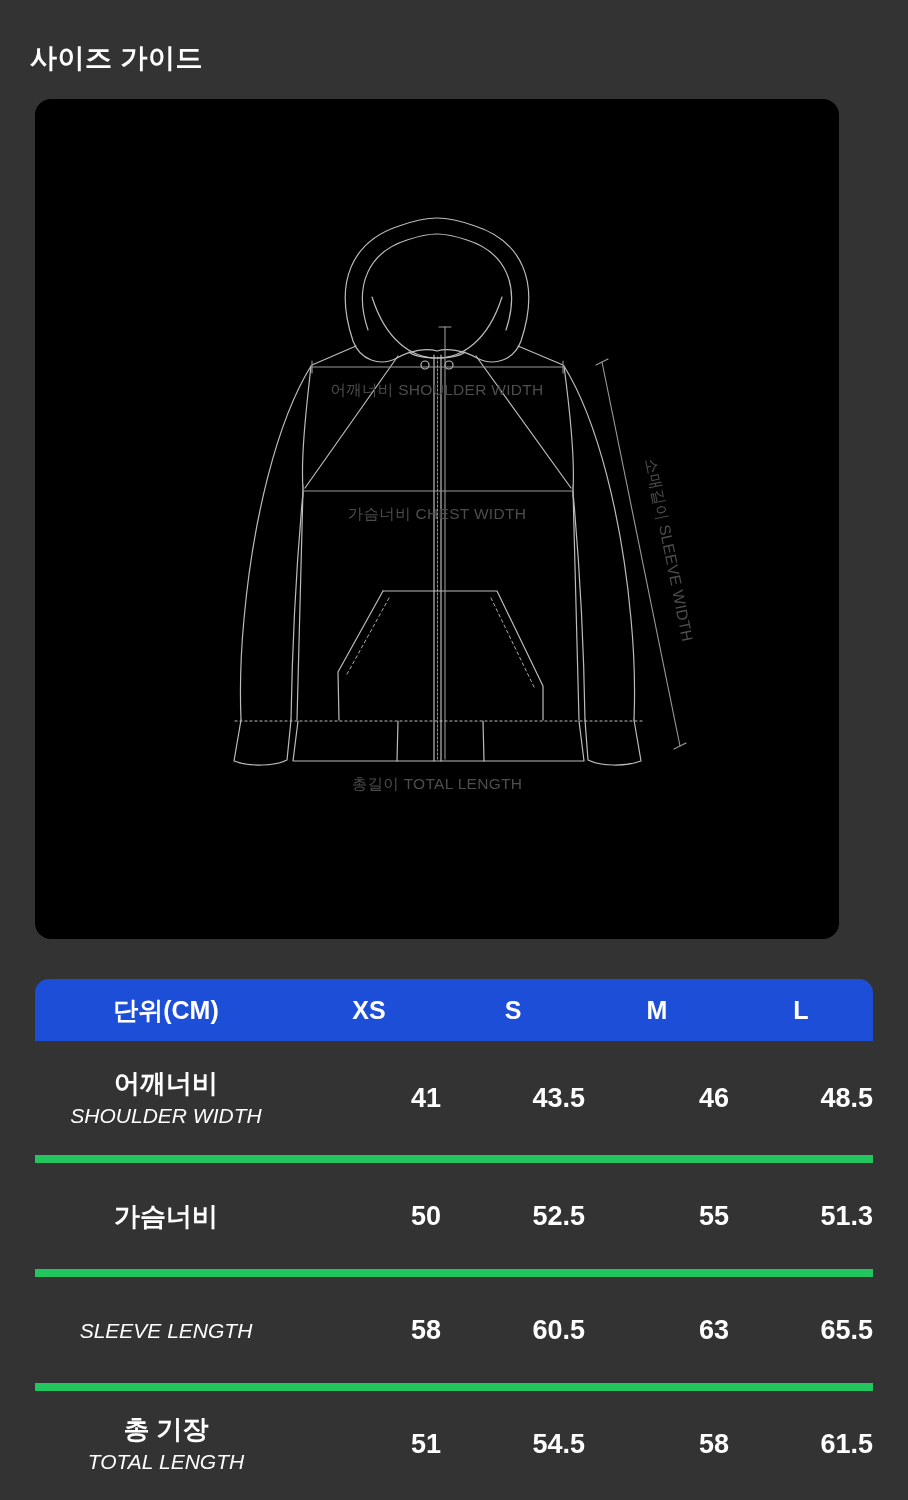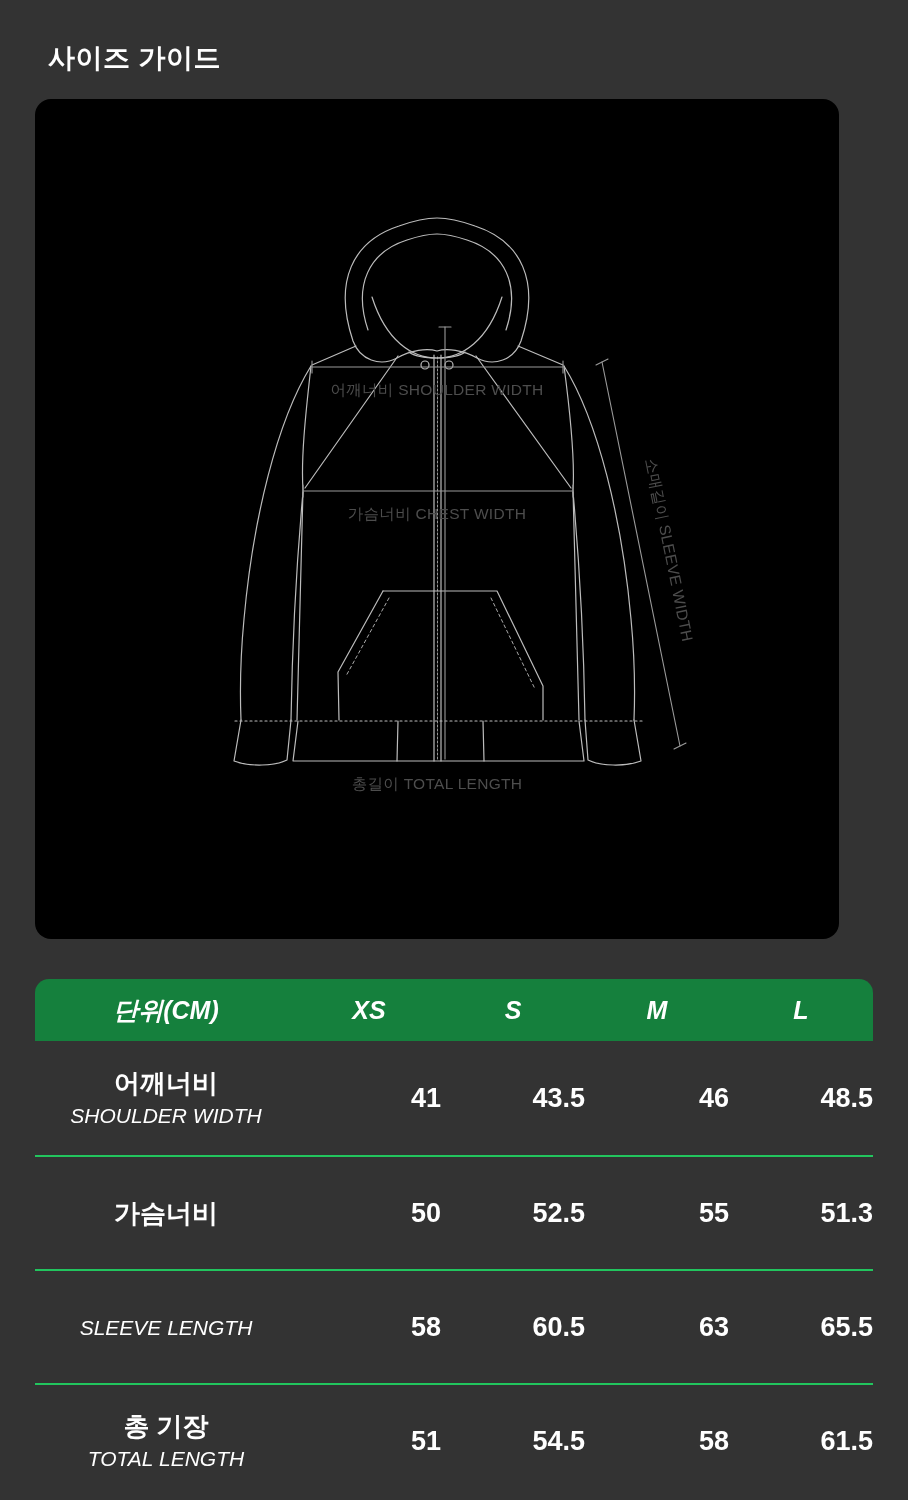--- a/index.html
+++ b/index.html
@@ -4,21 +4,21 @@
 <style>
   * { margin: 0; padding: 0; box-sizing: border-box; }
   html, body { width: 908px; height: 1500px; overflow: hidden; }
   body {
     background: #333333;
     font-family: "Liberation Sans", "DejaVu Sans", sans-serif;
     color: #ffffff;
   }
 
   .page-title {
-    padding: 40px 0 0 48px;
+    padding: 40px 0 0 30px;
     font-size: 27px;
     font-weight: 600;
     letter-spacing: 0.5px;
     color: #ffffff;
   }
 
   .guide-card {
     margin: 23px 35px 0 35px;
     width: 804px;
     height: 840px;
@@ -30,38 +30,37 @@
 
   .size-table {
     margin: 40px 35px 0 35px;
     width: 838px;
   }
   .thead {
     display: grid;
     grid-template-columns: 262px 1fr 1fr 1fr 1fr;
     align-items: center;
     height: 62px;
-    background: #15803d;
+    background: #1d4ed8;
     border-radius: 14px 14px 0 0;
-    font-style: italic;
   }
   .thead .th {
     text-align: center;
     font-size: 25px;
     font-weight: 700;
     color: #ffffff;
   }
   .trow {
     display: grid;
     grid-template-columns: 262px 1fr 1fr 1fr 1fr;
     align-items: center;
     height: 114px;
     gap: 24px;
   }
-  .trow + .trow { border-top: 2px solid #22c55e; }
+  .trow + .trow { border-top: 8px solid #22c55e; }
   .row-label { text-align: center; line-height: 1.25; }
   .row-label .ko { font-size: 26px; font-weight: 700; display: block; }
   .row-label .en { font-size: 21px; font-weight: 400; display: block; margin-top: 3px; font-style: italic; }
   .trow .val {
     text-align: right;
     font-size: 27px;
     font-weight: 700;
   }
 
   .sketch-label {

